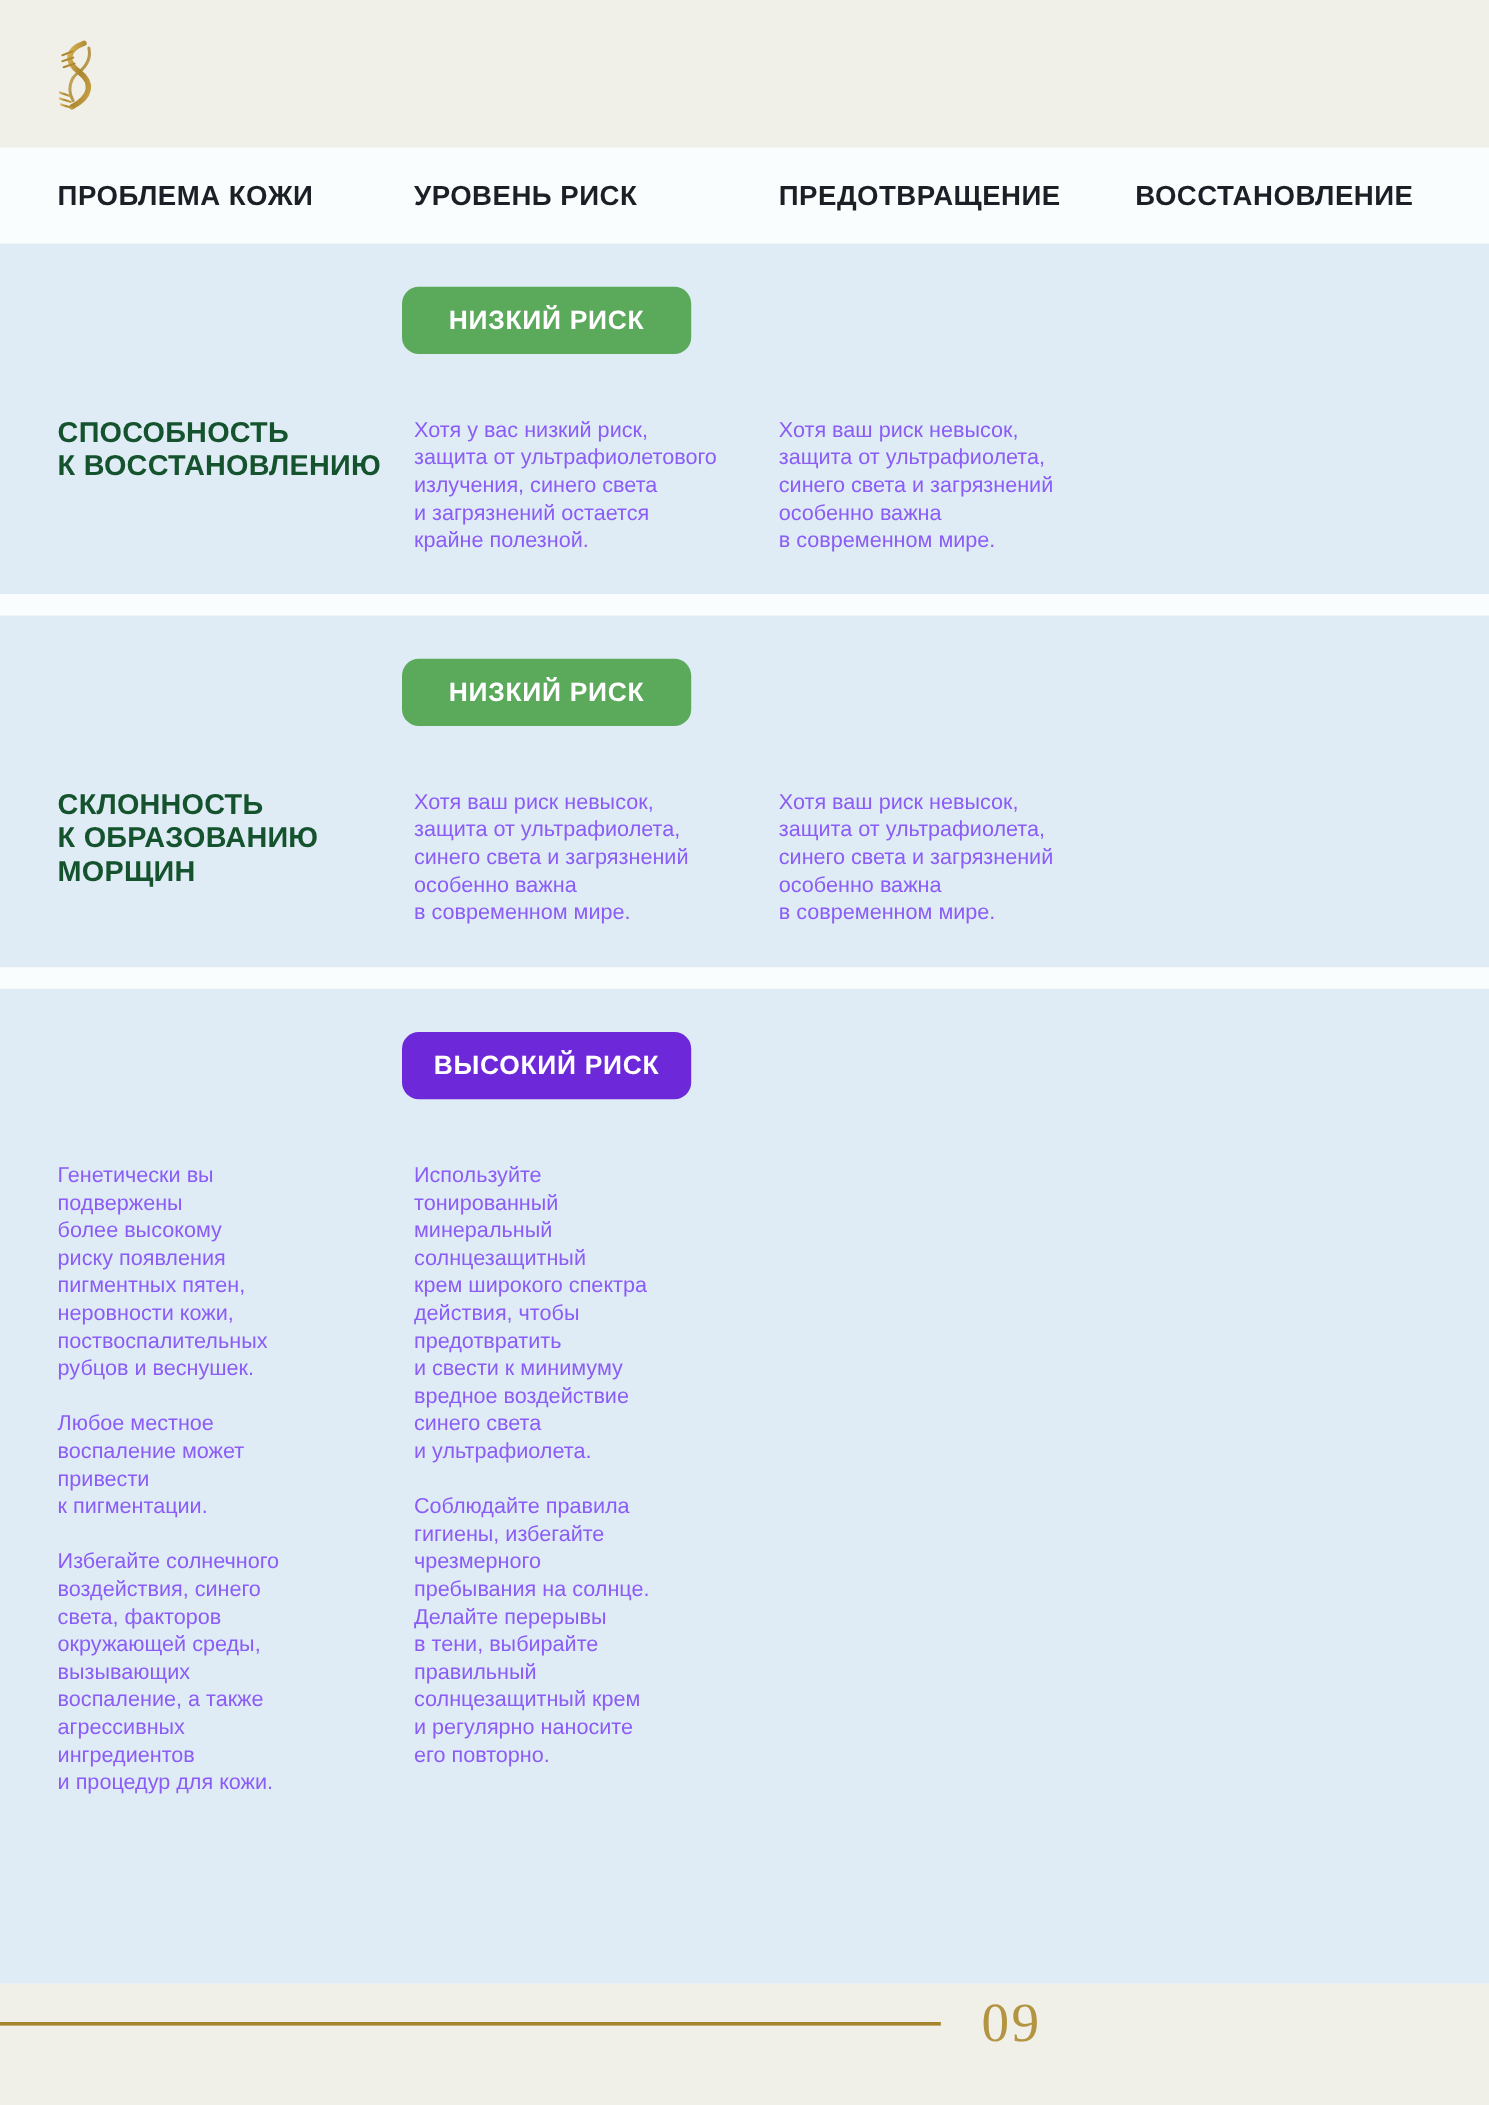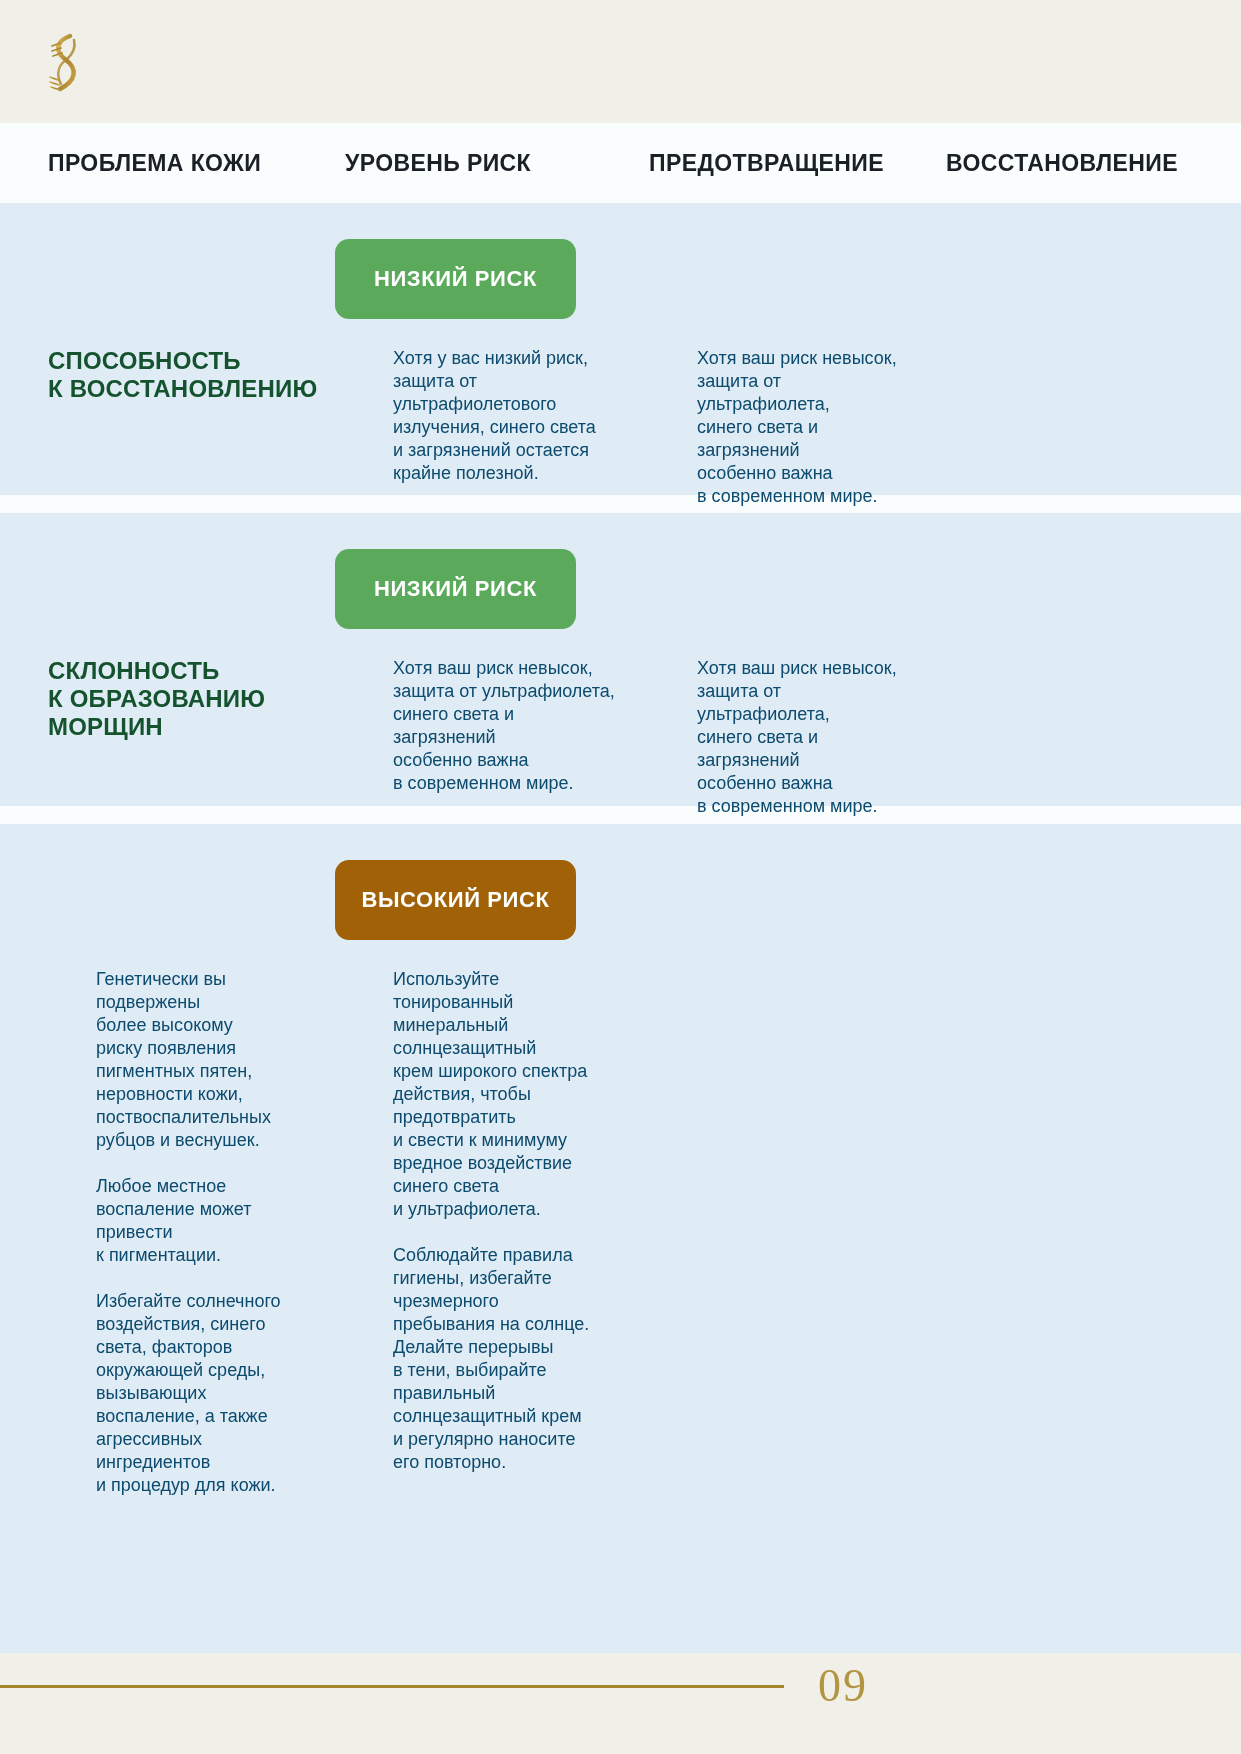--- a/index.html
+++ b/index.html
@@ -26,35 +26,35 @@
     font-size:23px; font-weight:700; color:#1B1F26; letter-spacing:0.4px;
   }
 
   .card { background:#DFECF5; margin-bottom:18px; padding-top:36px; }
   .card-1 { height:292px; }
   .card-2 { height:293px; }
   .card-3 { height:829px; margin-bottom:0; }
 
   .badge-wrap { padding-left:335px; height:80px; }
   .badge {
-    display:inline-flex; width:241px; height:80px;
+    display:inline-flex; width:241px; height:56px;
     align-items:center; justify-content:center;
     border-radius:14px;
     color:#FFFFFF; font-size:22px; font-weight:700; letter-spacing:0.6px;
     white-space:nowrap;
   }
 
   .text-row { margin-top:28px; }
   .cell { white-space:pre-line; }
   .problem {
     font-size:24px; font-weight:700; line-height:28px;
     color:#14532d; letter-spacing:0.2px; padding-right:20px;
   }
   .body-text {
-    font-size:18px; line-height:23px; color:#0c4a6e; padding-right:28px;margin-left:48px;
+    font-size:18px; line-height:23px; color:#8b5cf6; padding-right:28px;
   }
 
   .footer { display:flex; align-items:center; padding-top:10px; }
   .rule { width:784px; height:3px; background:#A6842E; }
   .page-num {
     margin-left:34px;
     font-family:"Liberation Serif", serif;
     font-size:46px; line-height:46px; font-weight:400;
     color:#B29441; letter-spacing:2px;
   }
@@ -133,21 +133,21 @@
 защита от ультрафиолета,
 синего света и загрязнений
 особенно важна
 в современном мире.</div>
       <div class="cell body-text"></div>
     </div>
   </section>
 
   <section class="card card-3">
     <div class="badge-wrap">
-      <span class="badge" style="background-color: #a16207;">ВЫСОКИЙ РИСК</span>
+      <span class="badge" style="background-color: #6d28d9;">ВЫСОКИЙ РИСК</span>
     </div>
     <div class="grid text-row">
       <div class="cell body-text">Генетически вы
 подвержены
 более высокому
 риску появления
 пигментных пятен,
 неровности кожи,
 поствоспалительных
 рубцов и веснушек.

